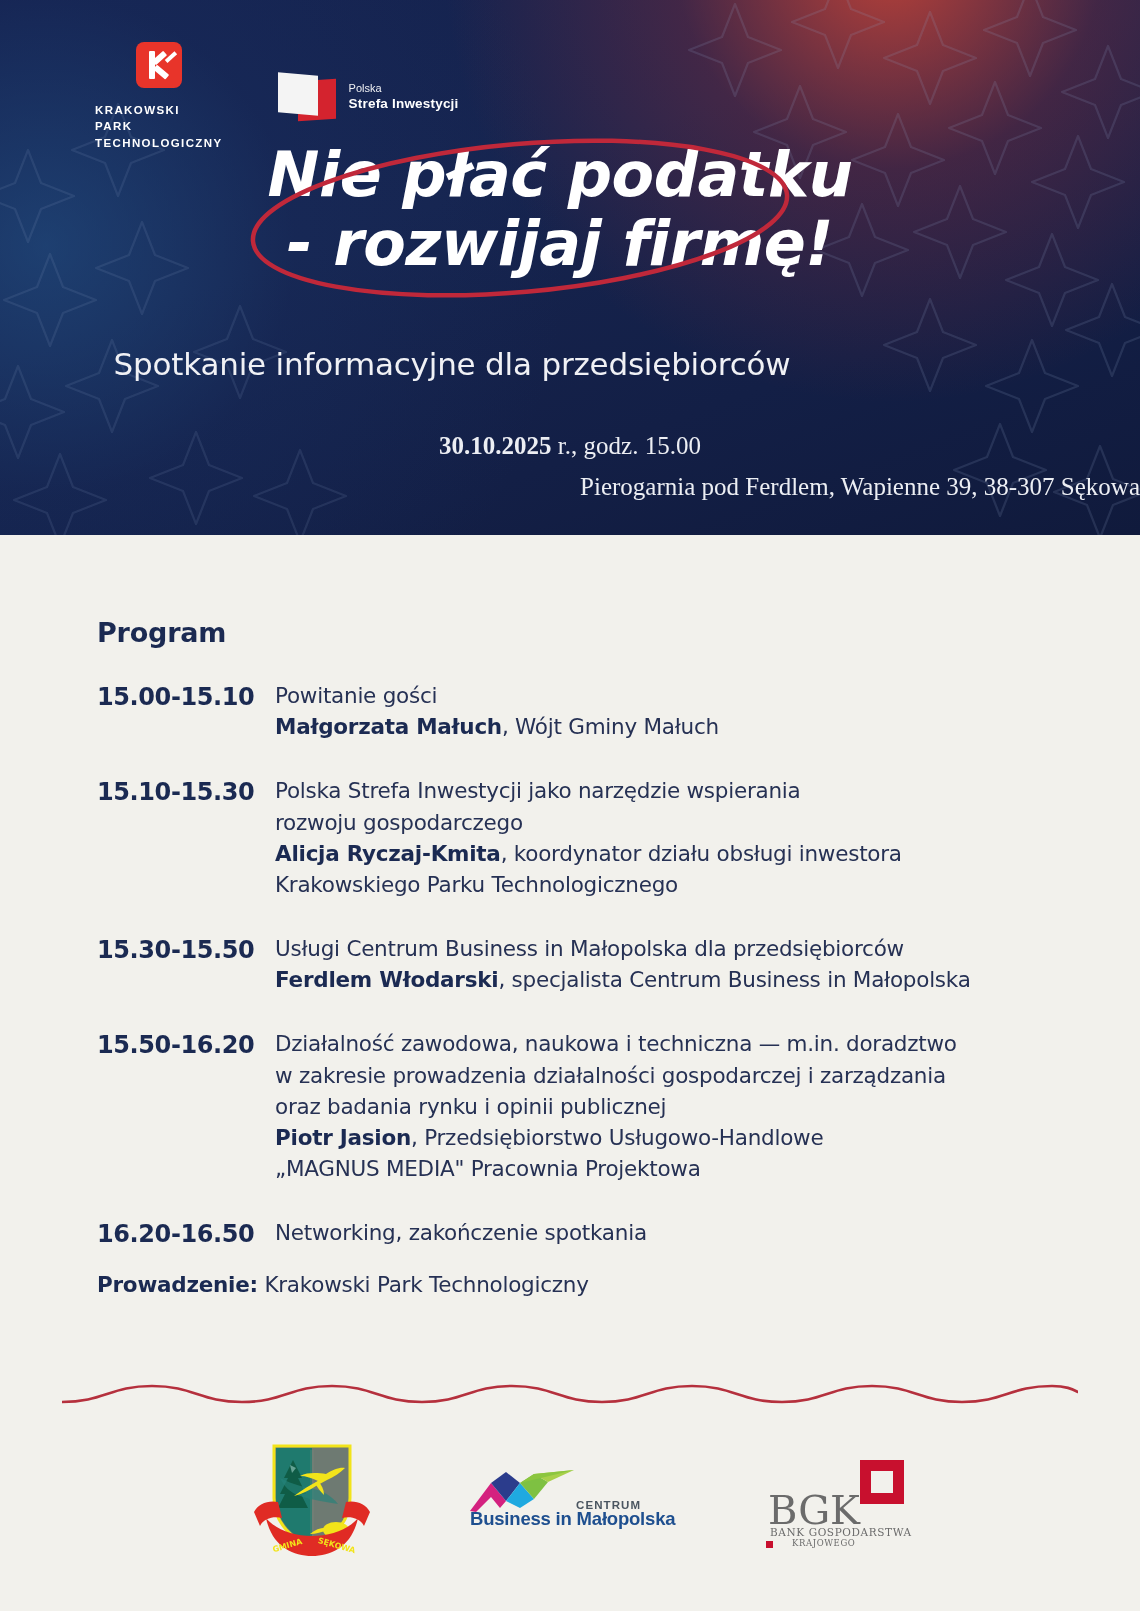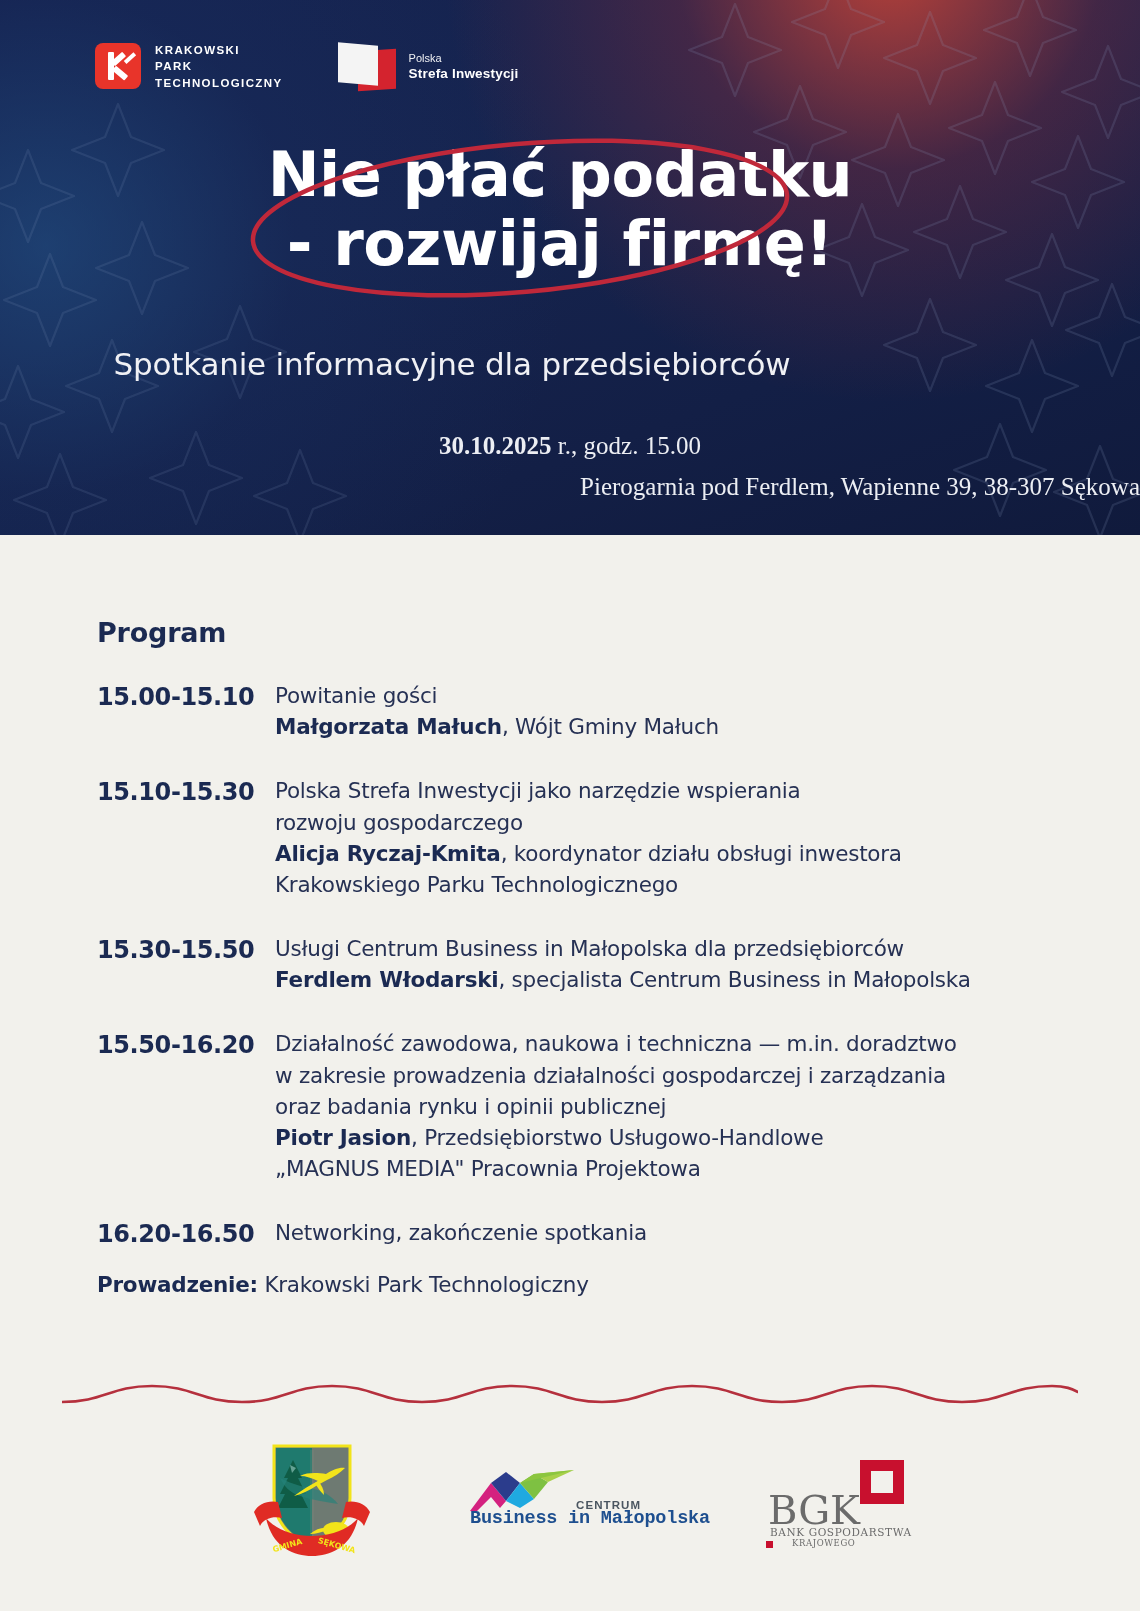--- a/index.html
+++ b/index.html
@@ -34,21 +34,21 @@
     pointer-events:none;
   }
 
   
   .logo-row{
     position:absolute;
     top:42px;left:95px;
     display:flex;align-items:center;gap:55px;
     z-index:4;
   }
-  .kpt-logo{display:flex;align-items:center;gap:14px;}
+  .kpt-logo{display:flex;align-items:center;gap:14px;flex-direction:column;}
   .kpt-mark{
     width:46px;height:46px;border-radius:8px;background:#e8342a;
     position:relative;flex:none;
   }
   .kpt-mark:before{
     content:"";position:absolute;left:13px;top:9px;width:6px;height:28px;background:#fff;border-radius:1px;
   }
   .kpt-mark:after{
     content:"";position:absolute;left:18px;top:18px;width:15px;height:6px;background:#fff;
     transform:rotate(-42deg);transform-origin:left center;border-radius:1px;
@@ -71,21 +71,21 @@
   .psi-white{
     position:absolute;left:0;top:2px;width:40px;height:40px;background:#f4f4f4;
     transform:skewY(5deg);
   }
   .psi-text{color:#fff;line-height:1.3;}
   .psi-text .l1{font-size:11px;font-weight:normal;opacity:.93;}
   .psi-text .l2{font-size:13.5px;font-weight:bold;letter-spacing:.2px;}
 
   
   .headline-wrap{
-    position:absolute;top:140px;left:0;width:1120px;text-align:center;z-index:5;
+    position:absolute;top:140px;left:0;width:1120px;text-align:center;z-index:5;font-style:italic;
   }
   .headline{
     position:relative;display:inline-block;padding:0 40px;
   }
   .headline h1{
     margin:0;color:#fff;
     font-family:"DejaVu Sans","Liberation Sans",sans-serif;
     font-weight:bold;font-size:62px;line-height:1.12;letter-spacing:-0.5px;
     white-space:nowrap;
   }
@@ -163,21 +163,21 @@
   }
   .cbm-mark{width:106px;height:44px;flex:none;}
   .cbm-txt{line-height:1.05;padding-bottom:1px;}
   .cbm-txt .c1{font-size:11.5px;font-weight:bold;color:#4a5560;letter-spacing:1.1px;}
   .bgk{
     position:absolute;left:752px;top:28px;width:170px;height:90px;
   }
   .cbm-wordmark{
     position:absolute;left:470px;top:78px;
     font-size:18.5px;font-weight:bold;color:#1e4f8f;letter-spacing:-.2px;
-    font-family:Liberation Mono, monospace;
+    font-family:Liberation Sans, sans-serif;
   }
 </style>
 </head>
 <body>
 
 <div class="poster">
 
   <div class="hero">
 
     <svg class="hero-pattern" viewBox="0 0 1140 535" preserveAspectRatio="none">

